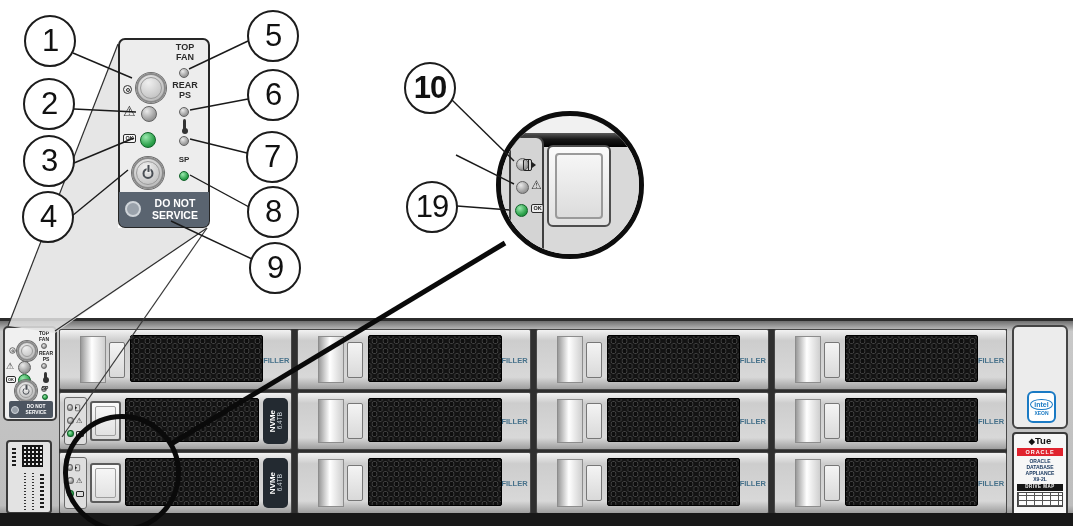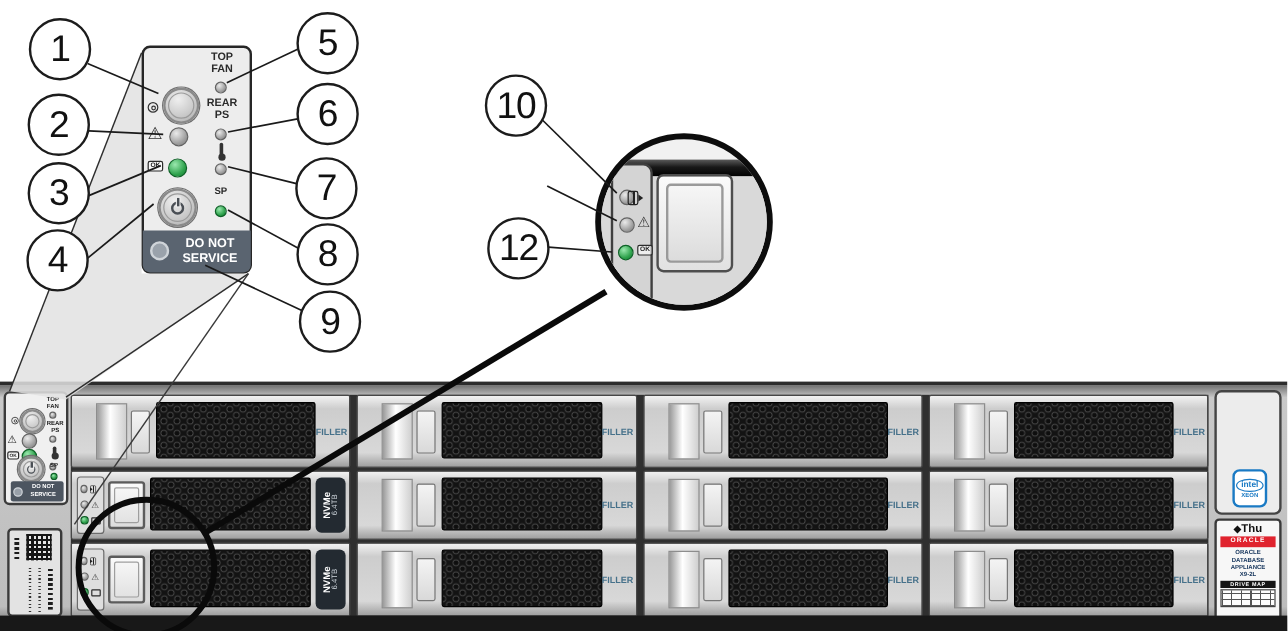--- a/index.html
+++ b/index.html
@@ -292,21 +292,21 @@
       </div>
 
     <div class="ear-right">
       <div class="rplate-top">
         <div class="intel-badge">
           <span class="b1">intel</span>
           <span class="b2">XEON</span>
         </div>
       </div>
       <div class="rplate-bot">
-        <div class="sunrow"><span class="dia">◆</span><span>Thu</span></div>
+        <div class="sunrow"><span class="dia">◆</span><span>Tue</span></div>
         <div class="orabar">ORACLE</div>
         <div class="prod">
           <div>ORACLE</div>
           <div>DATABASE</div>
           <div>APPLIANCE</div>
           <div>X9-2L</div>
         </div>
         <div class="dmbar">DRIVE MAP</div>
         <div class="dmgrid"></div>
       </div>
@@ -380,15 +380,15 @@
 
   <div class="callout" style="left:24px;top:15px;">1</div>
   <div class="callout" style="left:23px;top:78px;">2</div>
   <div class="callout" style="left:23px;top:135px;">3</div>
   <div class="callout" style="left:22px;top:191px;">4</div>
   <div class="callout" style="left:247px;top:10px;">5</div>
   <div class="callout" style="left:247px;top:69px;">6</div>
   <div class="callout" style="left:246px;top:131px;">7</div>
   <div class="callout" style="left:247px;top:186px;">8</div>
   <div class="callout" style="left:249px;top:242px;">9</div>
-  <div class="callout" style="left:404px;top:62px;">10</div>
-  <div class="callout" style="left:406px;top:181px;">12</div>
+  <div class="callout" style="left:404px;top:62px;font-weight:bold;">10</div>
+  <div class="callout" style="left:406px;top:181px;">19</div>
 </div>
 
 </body></html>

